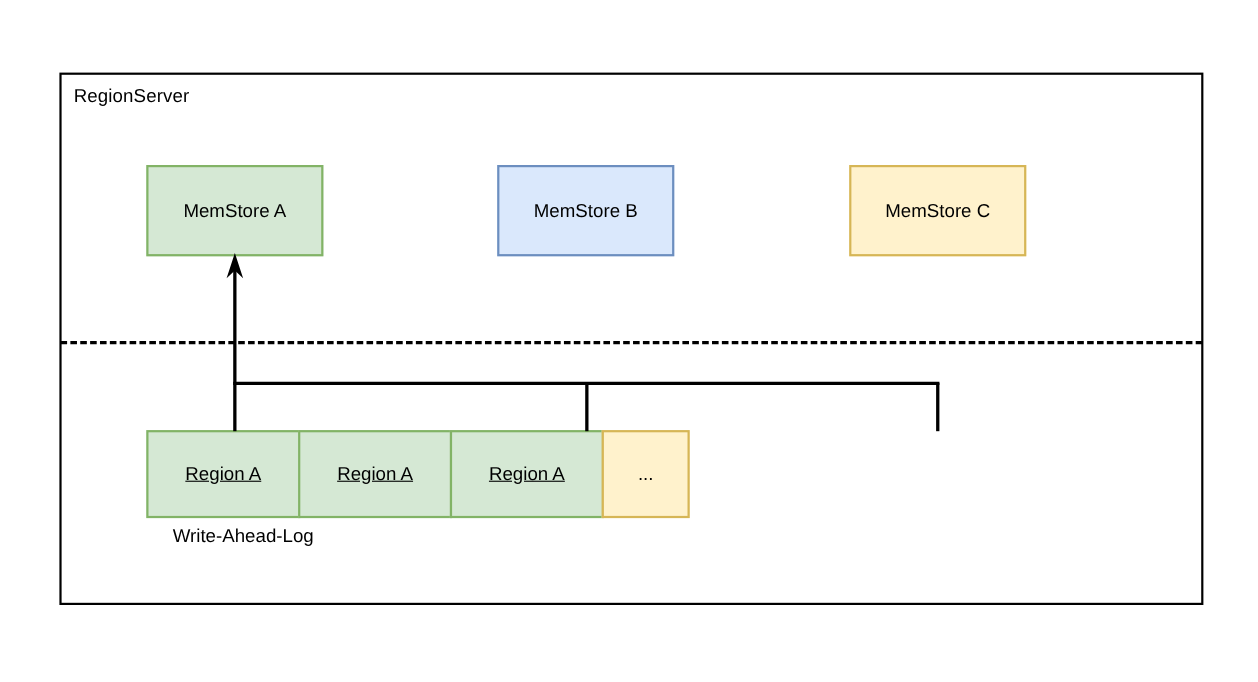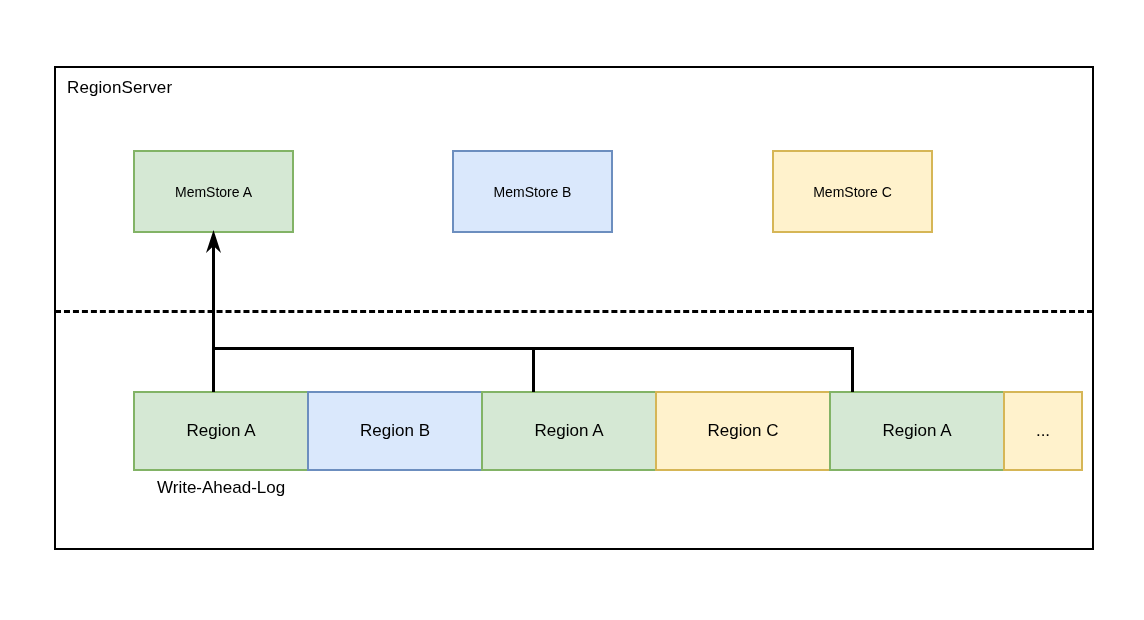--- a/index.html
+++ b/index.html
@@ -44,21 +44,21 @@
     position: absolute;
     top: 150px;
     width: 161px;
     height: 83px;
     box-sizing: border-box;
     border-width: 2px;
     border-style: solid;
     display: flex;
     align-items: center;
     justify-content: center;
-    font-size: 14px;
+    font-size: 17px;
     color: #000000;
     white-space: nowrap;
   }
   .ms-a { left: 133px; background: #d5e8d4; border-color: #82b366; }
   .ms-b { left: 452px; background: #dae8fc; border-color: #6c8ebf; }
   .ms-c { left: 772px; background: #fff2cc; border-color: #d6b656; }
 
   
   .divider {
     position: absolute;
@@ -105,21 +105,21 @@
     justify-content: center;
     font-size: 17px;
     color: #000000;
     white-space: nowrap;
     margin-left: -2px;
   }
   .wal-cell:first-child { margin-left: 0; }
   .wal-green  { background: #d5e8d4; border-color: #82b366; }
   .wal-blue   { background: #dae8fc; border-color: #6c8ebf; }
   .wal-yellow { background: #fff2cc; border-color: #d6b656; }
-  .w-wide { width: 176px; }
+  .w-wide { width: 140px; text-decoration: underline; }
   .w-narrow { width: 80px; }
 
   .wal-label {
     position: absolute;
     left: 157px;
     top: 478px;
     font-size: 17px;
     color: #000000;
     white-space: nowrap;
   }
@@ -143,23 +143,21 @@
   <div class="server-title">RegionServer</div>
 
   <div class="divider"></div>
 
   <div class="memstore ms-a">MemStore A</div>
   <div class="memstore ms-c">MemStore C</div>
   <div class="memstore ms-b">MemStore B</div>
 
   <div class="wal-strip">
     <div class="wal-cell wal-green w-wide">Region A</div>
-    <div class="wal-cell wal-blue w-wide">Region B</div>
     <div class="wal-cell wal-green w-wide">Region A</div>
-    <div class="wal-cell wal-yellow w-wide">Region C</div>
     <div class="wal-cell wal-green w-wide">Region A</div>
     <div class="wal-cell wal-yellow w-narrow">...</div>
   </div>
   <div class="wal-label">Write-Ahead-Log</div>
 
   <svg class="connectors" width="1144" height="620">
 
     <line x1="212" y1="348.5" x2="854" y2="348.5" stroke="#000000" stroke-width="3"></line>
 
     <line x1="533.5" y1="348" x2="533.5" y2="392" stroke="#000000" stroke-width="3"></line>

